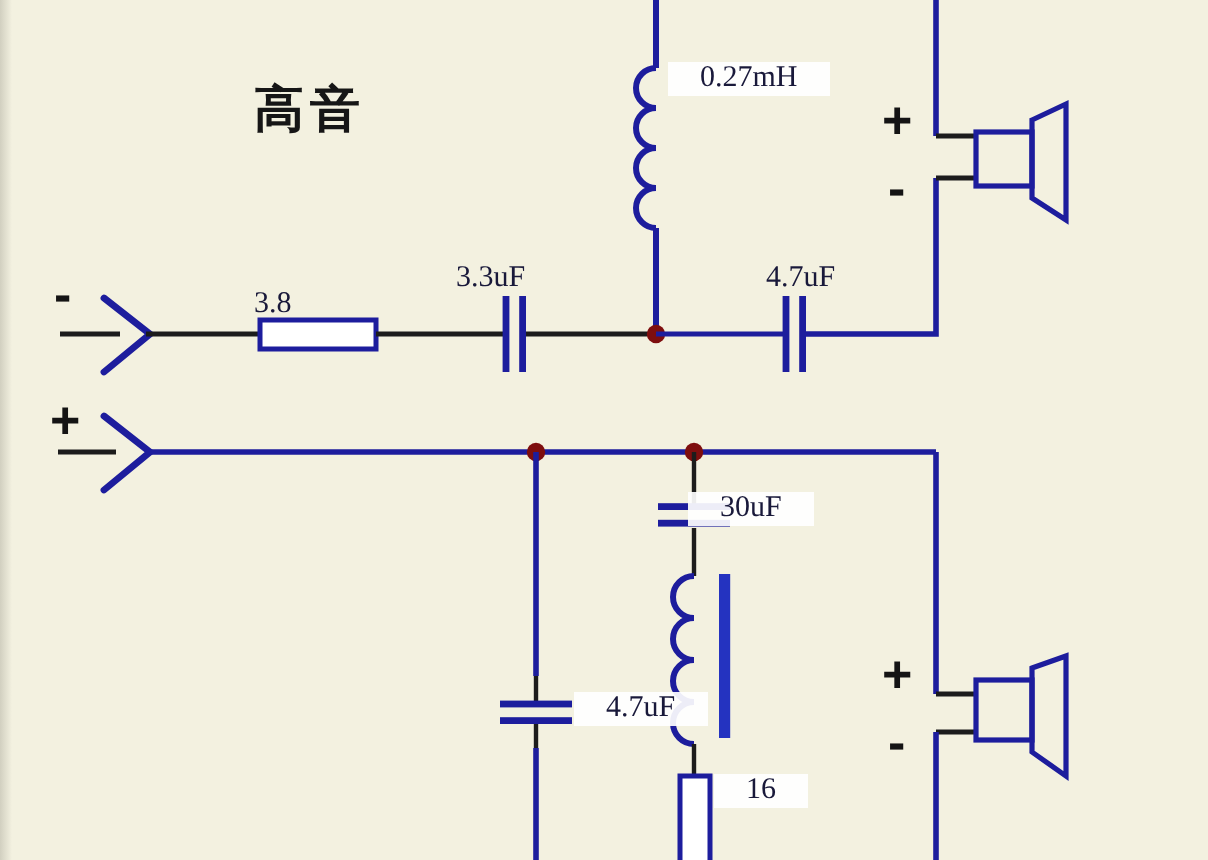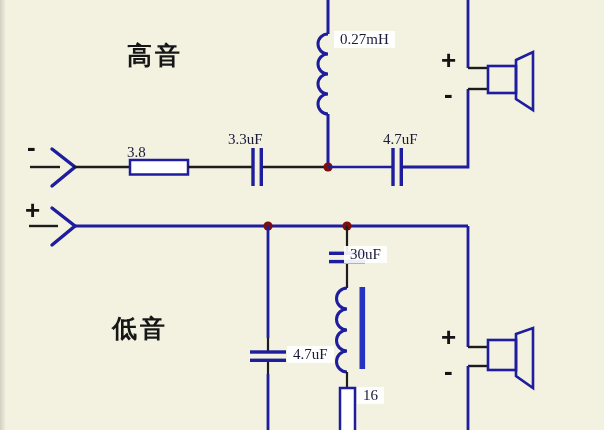--- a/index.html
+++ b/index.html
@@ -14,21 +14,21 @@
     position:absolute;left:0;top:0;width:6px;height:430px;
     background:linear-gradient(90deg,#c9c7b8,rgba(243,241,224,0));
     opacity:.8;
   }
   .lbl{
     position:absolute;
     font-family:"Liberation Serif",serif;
     font-size:15px;line-height:17px;
     color:#19193a;white-space:nowrap;
   }
-  .lbl.boxed{background:rgba(255,255,255,.92);padding:0 6px;}
+  .lbl.boxed{background:rgba(255,255,255,.92);padding:0 16px;}
   .title{
     position:absolute;
     font-family:"Liberation Sans",sans-serif;
     font-size:25px;line-height:28px;font-weight:600;
     letter-spacing:3px;color:#161616;white-space:nowrap;
   }
   .sign{
     position:absolute;
     font-family:"Liberation Sans",sans-serif;
     font-size:26px;line-height:26px;font-weight:bold;
@@ -104,21 +104,20 @@
       <path d="M468,226 V347" stroke="#1d1d9d" stroke-width="2.8" fill="none"></path>
       <path d="M468,347 H489" stroke="#1c1c1c" stroke-width="2.4" fill="none"></path>
       <path d="M468,366 H489" stroke="#1c1c1c" stroke-width="2.4" fill="none"></path>
       <path d="M468,366 V430" stroke="#1d1d9d" stroke-width="2.8" fill="none"></path>
       <rect x="488" y="340" width="28" height="30" fill="none" stroke="#1d1d9d" stroke-width="2.6"></rect>
       <polygon points="516,334 533,328 533,388 516,376" fill="none" stroke="#1d1d9d" stroke-width="2.6"></polygon>
     </g>
   </svg>
 
   <span class="title" style="left:127px;top:41px">高音</span>
-  <span class="title" style="left:112px;top:314px">低音</span>
 
   <span class="sign" style="left:27px;top:134px">-</span>
   <span class="sign" style="left:25px;top:197px">+</span>
 
   <span class="lbl" style="left:127px;top:144px">3.8</span>
   <span class="lbl" style="left:228px;top:131px">3.3uF</span>
   <span class="lbl" style="left:383px;top:131px">4.7uF</span>
   <span class="lbl boxed" style="left:334px;top:31px">0.27mH</span>
 
   <span class="lbl boxed" style="left:344px;top:246px">30uF</span>

